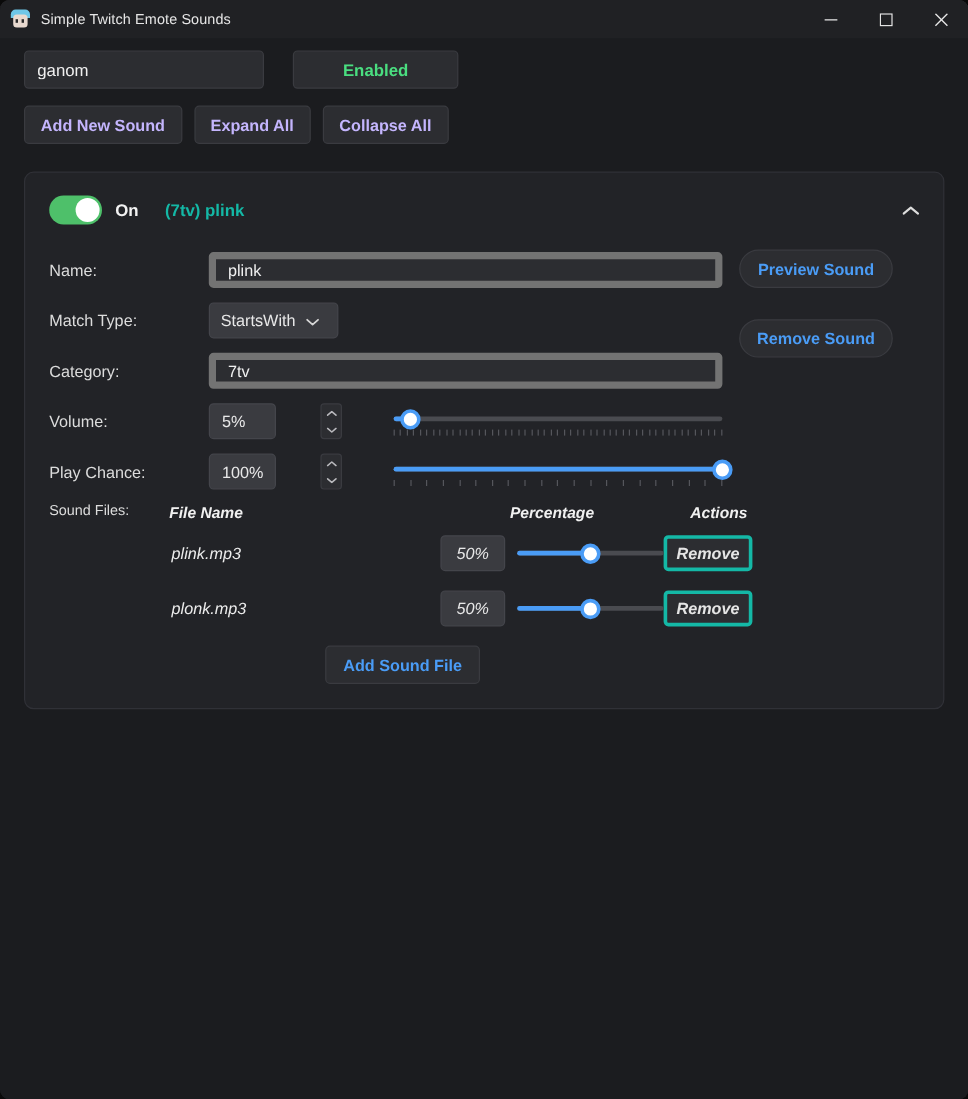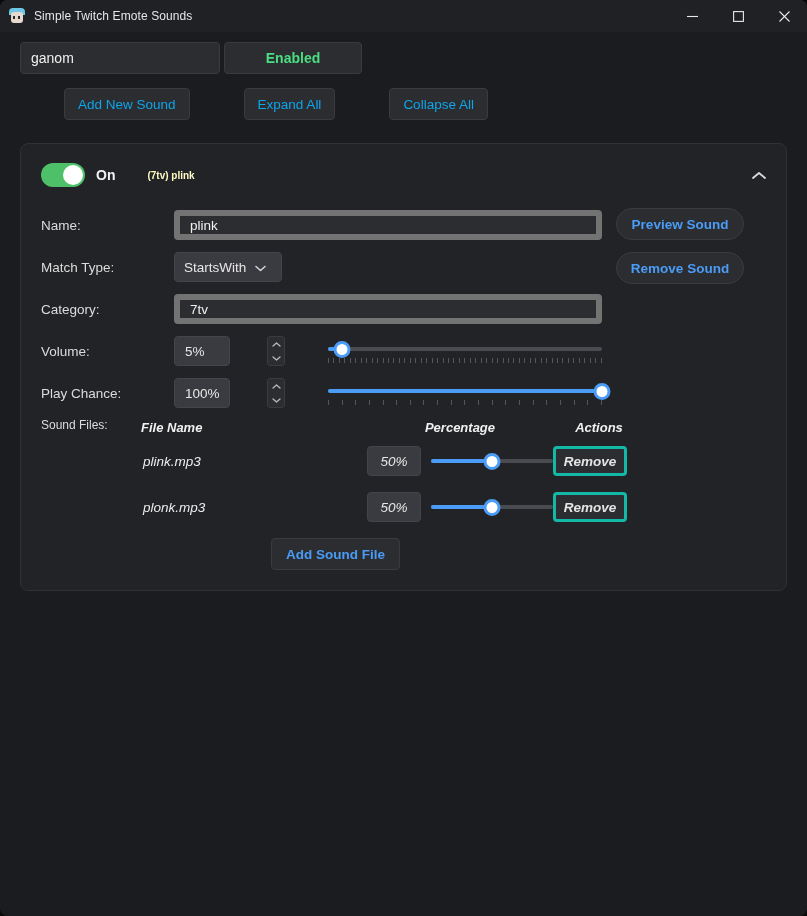--- a/index.html
+++ b/index.html
@@ -59,21 +59,21 @@
   }
   .win-btn svg { display: block; }
 
   .body {
     position: relative; z-index: 1;
     flex: 1; background: #1b1c1f; padding: 0 20px;
     overflow: hidden;
   }
 
   .row-top {
-    display: flex; align-items: center; gap: 4px;
+    display: flex; align-items: center; gap: 24px;
     padding-top: 10px;
   }
   .name-input {
     width: 200px; height: 32px;
     background: #2c2d31; border: 1px solid #3a3b40; border-radius: 4px;
     color: #f0f0f0; font-size: 14px; padding: 0 10px;
     font-family: "Liberation Sans", sans-serif;
   }
   .status-btn {
     width: 138px; height: 32px;
@@ -89,24 +89,23 @@
   .search-input {
     flex: 1; height: 32px;
     background: #2c2d31; border: 1px solid #3a3b40; border-radius: 4px;
     color: #e6e6e6; font-size: 13.5px; padding: 0 10px;
     font-family: "Liberation Sans", sans-serif;
   }
   .search-input::placeholder { color: #9a9a9e; }
   .tb-btn {
     height: 32px; padding: 0 13px;
     background: #2c2d31; border: 1px solid #3a3b40; border-radius: 4px;
-    color: #0ea5e9; font-size: 13.5px; font-weight: normal;
+    color: #c4b5fd; font-size: 13.5px; font-weight: bold;
     display: flex; align-items: center; justify-content: center;
     white-space: nowrap;
-    margin-left: 44px;
   }
 
   .card {
     margin-top: 23px;
     background: #222327;
     border: 1px solid #303137;
     border-radius: 8px;
     padding: 16px 20px 20px 20px;
   }
   .card-header { display: flex; align-items: center; height: 30px; }
@@ -115,21 +114,21 @@
     background: #4ec06a; position: relative; flex: none;
   }
   .toggle .knob {
     position: absolute; right: 2px; top: 2px;
     width: 20px; height: 20px; border-radius: 50%; background: #fff;
   }
   .toggle-label {
     margin-left: 11px; font-size: 14px; font-weight: bold; color: #f2f2f2;
   }
   .card-title {
-    margin-left: 32px; font-size: 10px; font-weight: bold; color: #fef9c3;
+    margin-left: 22px; font-size: 14px; font-weight: bold; color: #14b8a6;
   }
   .collapse-icon { margin-left: auto; color: #dcdcdc; display: flex; }
 
   .form { margin-top: 14px; display: flex; }
   .form-left { flex: 1; min-width: 0; }
   .form-right { width: 150px; margin-left: 14px; padding-top: 4px; }
 
   .frow { display: flex; align-items: center; height: 42px; gap: 33px; }
   .flabel {
     width: 100px; flex: none; font-size: 13.5px; color: #dcdcdc;
@@ -171,21 +170,21 @@
     position: absolute; top: 5px; width: 17px; height: 17px; border-radius: 50%;
     background: #fff; border: 3px solid #4a9cf6; transform: translateX(-50%);
   }
   .ticks {
     position: absolute; left: 0; right: 0; top: 22px; height: 6px;
     display: flex; justify-content: space-between;
   }
   .ticks i { width: 1px; height: 5px; background: #55565c; display: block; }
 
   .side-btn {
-    height: 32px; width: 128px; margin-bottom: 12px;
+    height: 32px; width: 128px; margin-bottom: 26px;
     background: #2c2d31; border: 1px solid #3a3b40; border-radius: 16px;
     color: #4a9cf6; font-size: 13.5px; font-weight: bold;
     display: flex; align-items: center; justify-content: center;
   }
 
   .files-row { display: flex; margin-top: 2px; }
   .files-label { width: 100px; flex: none; font-size: 12px; color: #dcdcdc; padding-top: 2px; }
   .files-table { flex: 1; font-style: italic; }
   .fhead { display: flex; align-items: center; height: 22px; }
   .fhead span { font-size: 13px; font-weight: bold; color: #f0f0f0; }

